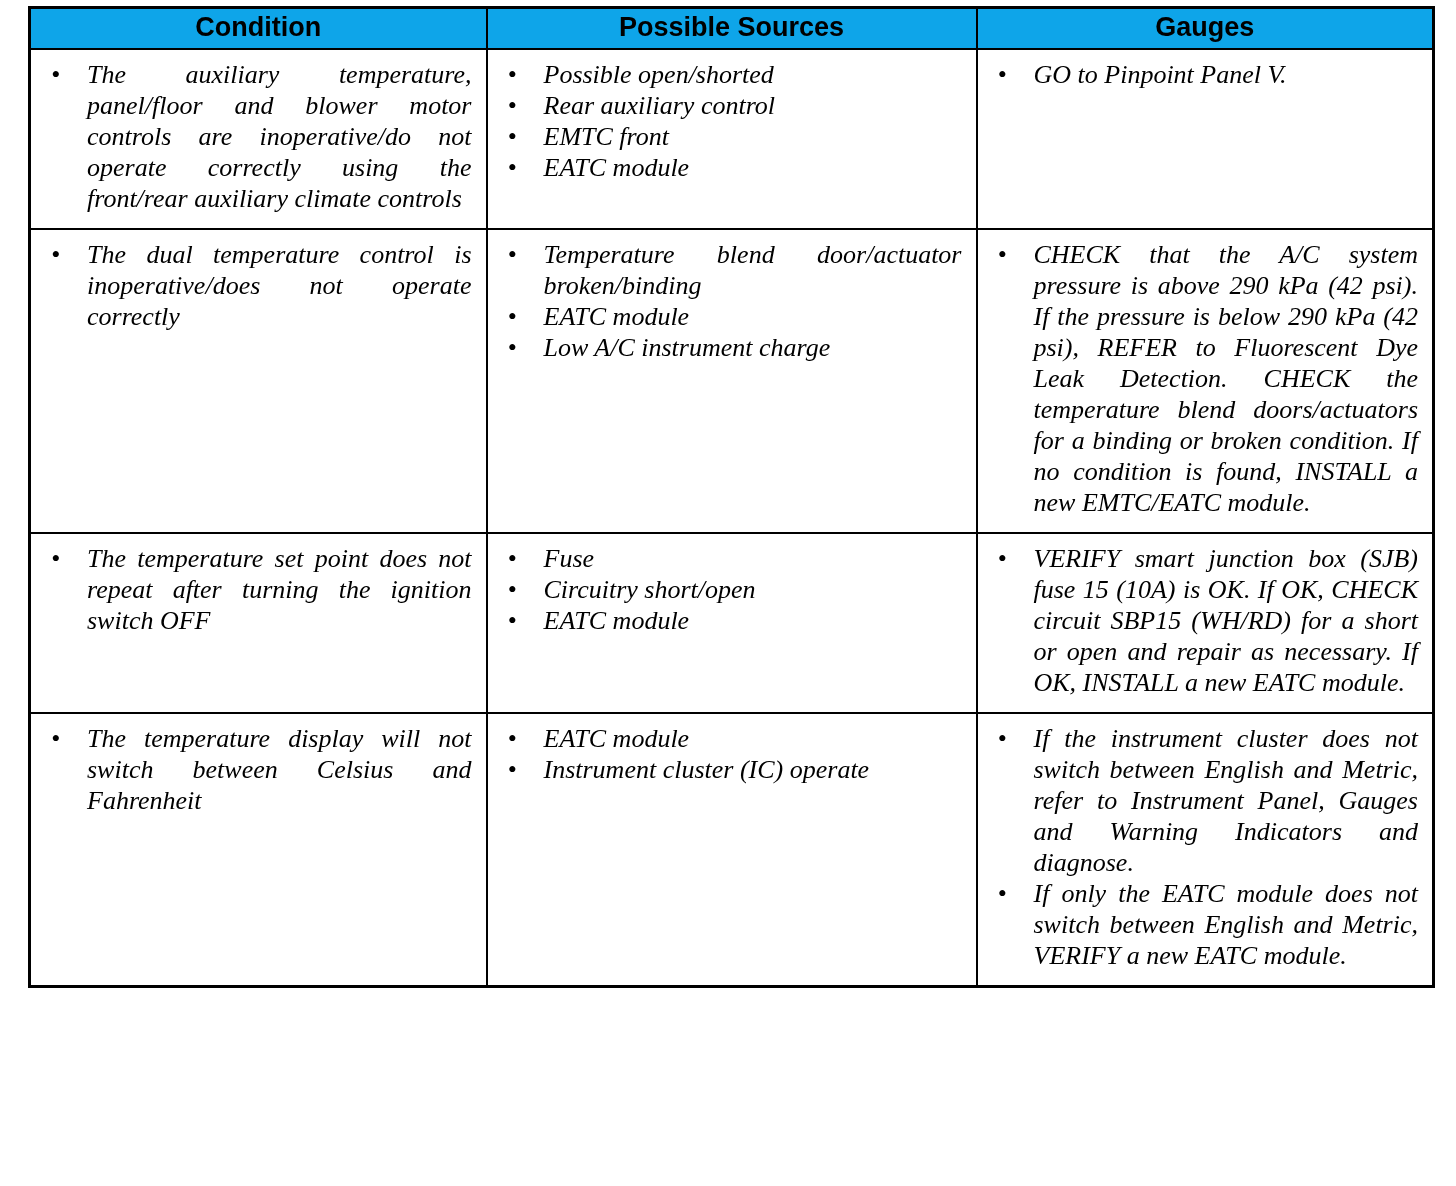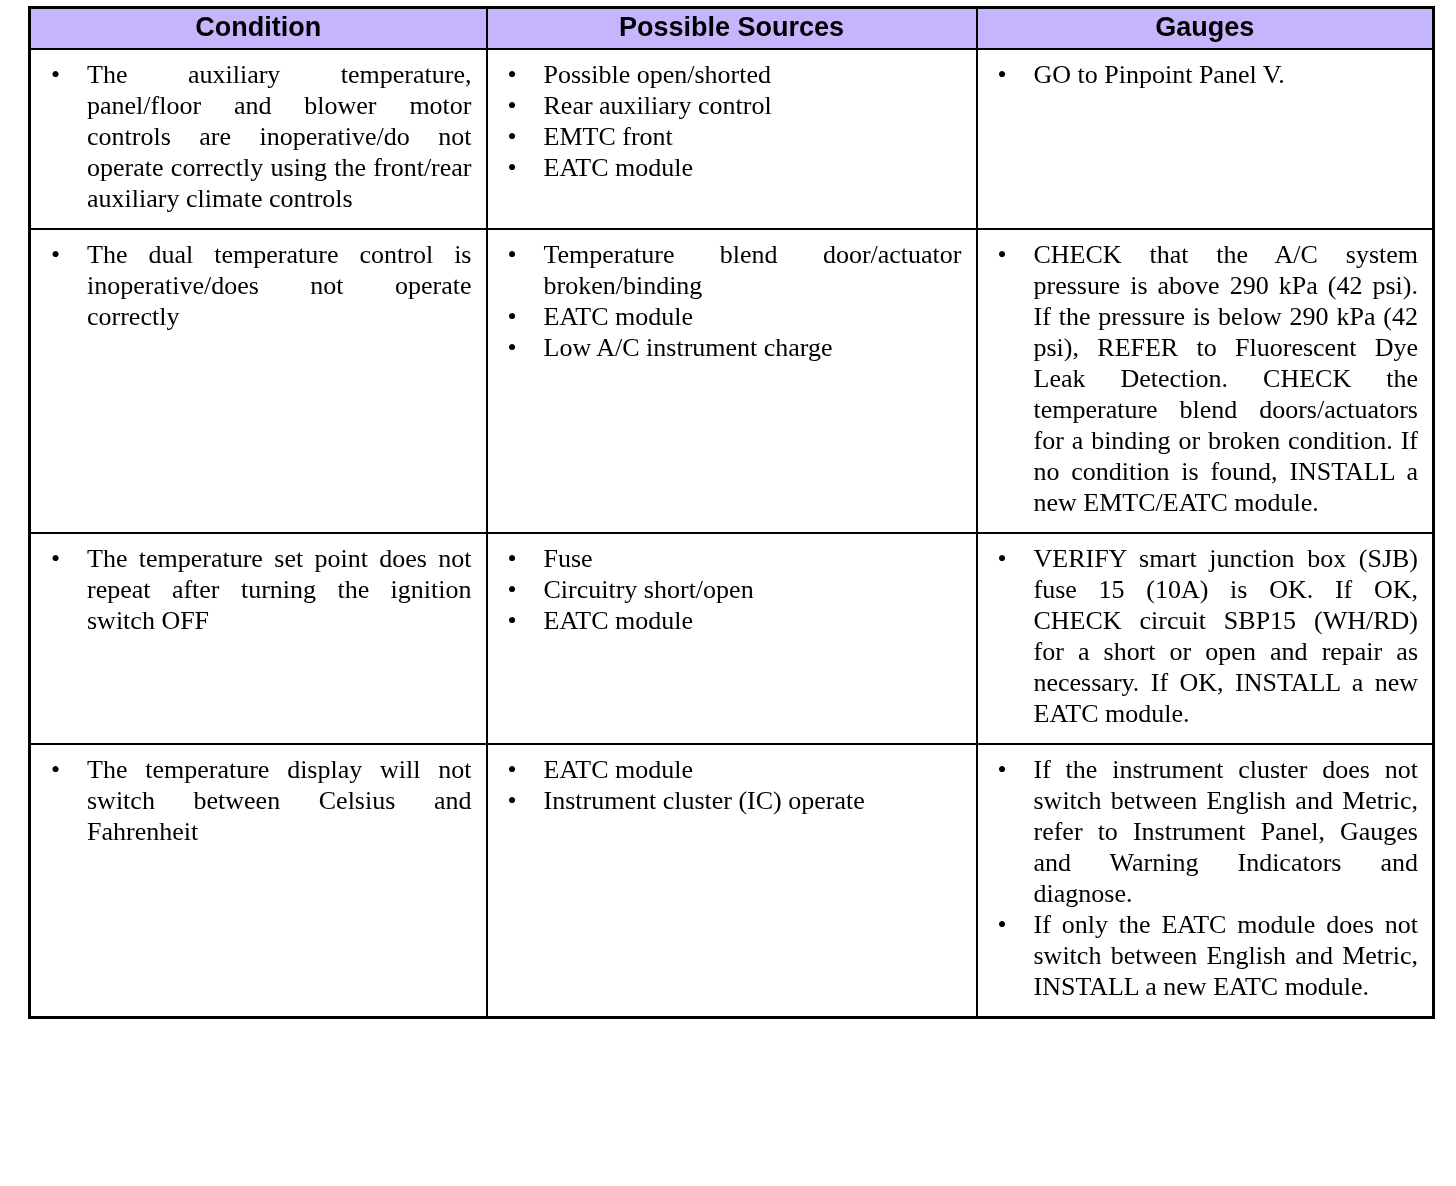--- a/index.html
+++ b/index.html
@@ -28,31 +28,32 @@
     table-layout: fixed;
     border: 3px solid #000;
   }
   table.symptom-chart th {
     font-family: "Liberation Sans", sans-serif;
     font-weight: bold;
     font-size: 27px;
     text-align: center;
     border: 2px solid #000;
     padding: 3px 6px 5px 6px;
-    background: #c4b5fd;
+    background: #0ea5e9;
   }
   table.symptom-chart td {
     border: 2px solid #000;
     vertical-align: top;
     padding: 9px 14px 14px 12px;
     font-size: 26px;
     line-height: 31px;
   }
   ul.bullets {
     list-style: none;
+    font-style: italic;
   }
   ul.bullets li {
     position: relative;
     padding-left: 44px;
     text-align: justify;
   }
   ul.bullets li::before {
     content: "\2022";
     position: absolute;
     left: 8px;
@@ -149,21 +150,21 @@
         </td>
         <td>
           <ul class="bullets">
             <li>EATC module</li>
             <li>Instrument cluster (IC) operate</li>
           </ul>
         </td>
         <td>
           <ul class="bullets">
             <li>If the instrument cluster does not switch between English and Metric, refer to Instrument Panel, Gauges and Warning Indicators and diagnose.</li>
-            <li>If only the EATC module does not switch between English and Metric, INSTALL a new EATC module.</li>
+            <li>If only the EATC module does not switch between English and Metric, VERIFY a new EATC module.</li>
           </ul>
         </td>
       </tr>
 
     </tbody>
   </table>
 
 </div>
 
 </body></html>

